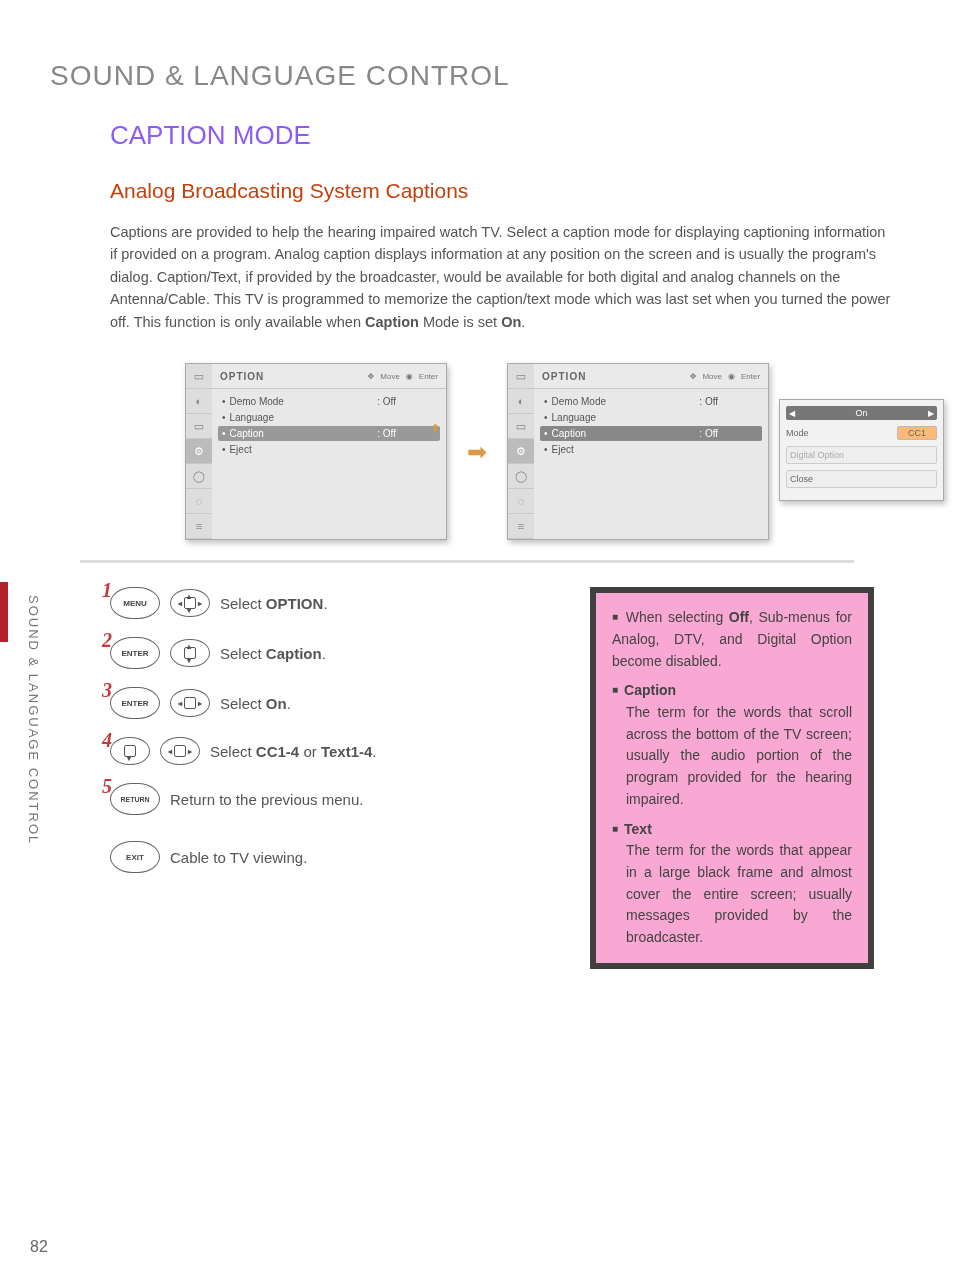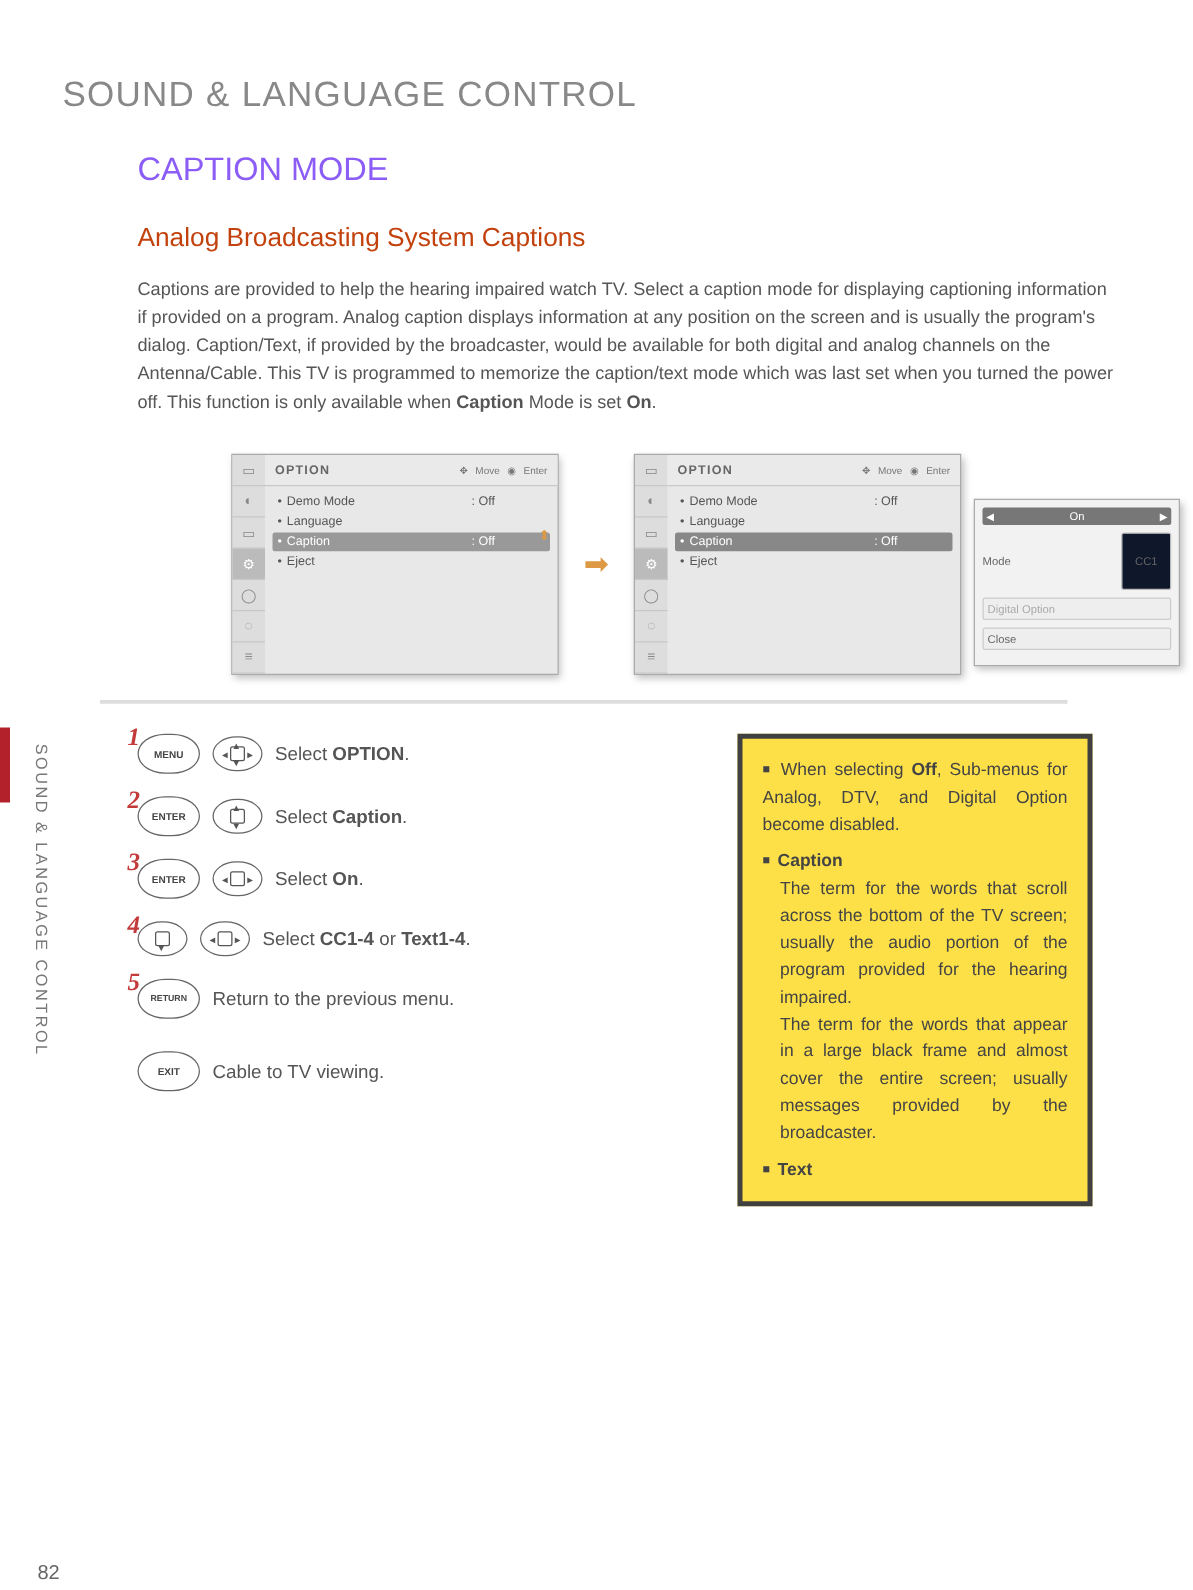--- a/index.html
+++ b/index.html
@@ -107,21 +107,21 @@
     background:#f2f2f2;
     border:1px solid #aaa;
     box-shadow: 2px 3px 6px rgba(0,0,0,0.25);
     padding:6px;
     font-size:9px;
   }
   .pop-row { display:flex; gap:6px; align-items:center; margin-bottom:6px;}
   .pop-btn-bar{ display:flex; gap:4px; background:#777; border-radius:2px; padding:2px 3px; align-items:center; color:#fff; font-size:9px;}
   .tri{ font-size:8px;}
   .pop-label{ color:#666;}
-  .pop-val{ border:1px solid #bbb; border-radius:2px; padding:17px 10px; background:#0f172a; color:#666; font-size:9px;}
+  .pop-val{ border:1px solid #bbb; border-radius:2px; padding:1px 10px; background:#fdba74; color:#666; font-size:9px;}
   .pop-line{ border:1px solid #ccc; background:#eee; padding:3px; color:#aaa; margin-bottom:6px; border-radius:2px; font-size:9px;}
   .pop-line.ok{ color:#666;}
   hr.sep{ border:none; border-top:3px solid #ddd; margin:18px 50px 24px 30px;}
   .red-edge {
     position:absolute; left:0; top:582px; width:8px; height:60px; background:#b3222a;
   }
   .side-label{
     position:absolute;
     left:26px;
     top:595px;
@@ -131,21 +131,21 @@
     color:#777;
   }
   .cols {
     display:flex;
     gap:60px;
     margin-left:60px;
     margin-right:30px;
     align-items:flex-start;
   }
   .left-col { width: 420px;}
-  .right-col { flex:1; border:4px solid #404040; background:#fde047; padding:14px 16px; font-size:14px; color:#444; line-height:1.55;}
+  .right-col { flex:1; border:6px solid #404040; background:#f9a8d4; padding:14px 16px; font-size:14px; color:#444; line-height:1.55;}
   .right-col .bul{ font-size:10px; margin-right:6px; position:relative; top:-2px;}
   .right-col .b{ font-weight:700;}
   .step { display:flex; align-items:center; gap:10px; margin-bottom:18px; position:relative;}
   .step-num {
     position:absolute; left:-8px; top:-8px;
     font-family: "Comic Sans MS", cursive;
     color:#c23a3a;
     font-size:20px;
     font-style:italic;
     font-weight:700;
@@ -163,21 +163,21 @@
   .remote-square{
     width:12px;height:12px;border:1.2px solid #555;border-radius:2px;position:relative;
   }
   .arrow-u{position:absolute;left:2px;top:-6px;font-size:8px;color:#555;}
   .arrow-d{position:absolute;left:2px;bottom:-7px;font-size:8px;color:#555;}
   .arrow-l{position:absolute;top:1px;left:-7px;font-size:8px;color:#555;}
   .arrow-r{position:absolute;top:1px;right:-7px;font-size:8px;color:#555;}
   .step-text{ font-size:15px; color:#555;}
   .step-text .b{ font-weight:700;}
   .pagenum{
-    position:absolute; left:30px; bottom:4px; font-size:16px; color:#666;
+    position:absolute; left:30px; bottom:16px; font-size:16px; color:#666;
   }
 </style>
 </head>
 <body>
 
 <div class="page">
   <div class="section-title">SOUND &amp; LANGUAGE CONTROL</div>
   <div class="subtitle">CAPTION MODE</div>
   <div class="subheading">Analog Broadcasting System Captions</div>
 
@@ -373,22 +373,22 @@
           </div>
         <div class="step-text">Cable to TV viewing.</div>
       </div>
 
     </div>
 
     <div class="right-col">
       <p style="text-align:justify;"><span class="bul">■</span><span>When selecting </span><span class="b">Off</span><span>, Sub-menus for Analog, DTV, and Digital Option become disabled.</span></p>
       <p style="margin-top:8px;"><span class="bul">■</span><span class="b">Caption</span></p>
       <p style="margin-left:14px;text-align:justify;">The term for the words that scroll across the bottom of the TV screen; usually the audio portion of the program provided for the hearing impaired.</p>
+      <p style="margin-top:8px;"><span class="bul">■</span><span class="b">Text</span></p>
       <p style="margin-left:14px;text-align:justify;">The term for the words that appear in a large black frame and almost cover the entire screen; usually messages provided by the broadcaster.</p>
-      <p style="margin-top:8px;"><span class="bul">■</span><span class="b">Text</span></p>
     </div>
   </div>
 
 </div>
 
 <div class="red-edge"></div>
 <div class="side-label">SOUND &amp; LANGUAGE CONTROL</div>
 <div class="pagenum">82</div>
 
 </body></html>

